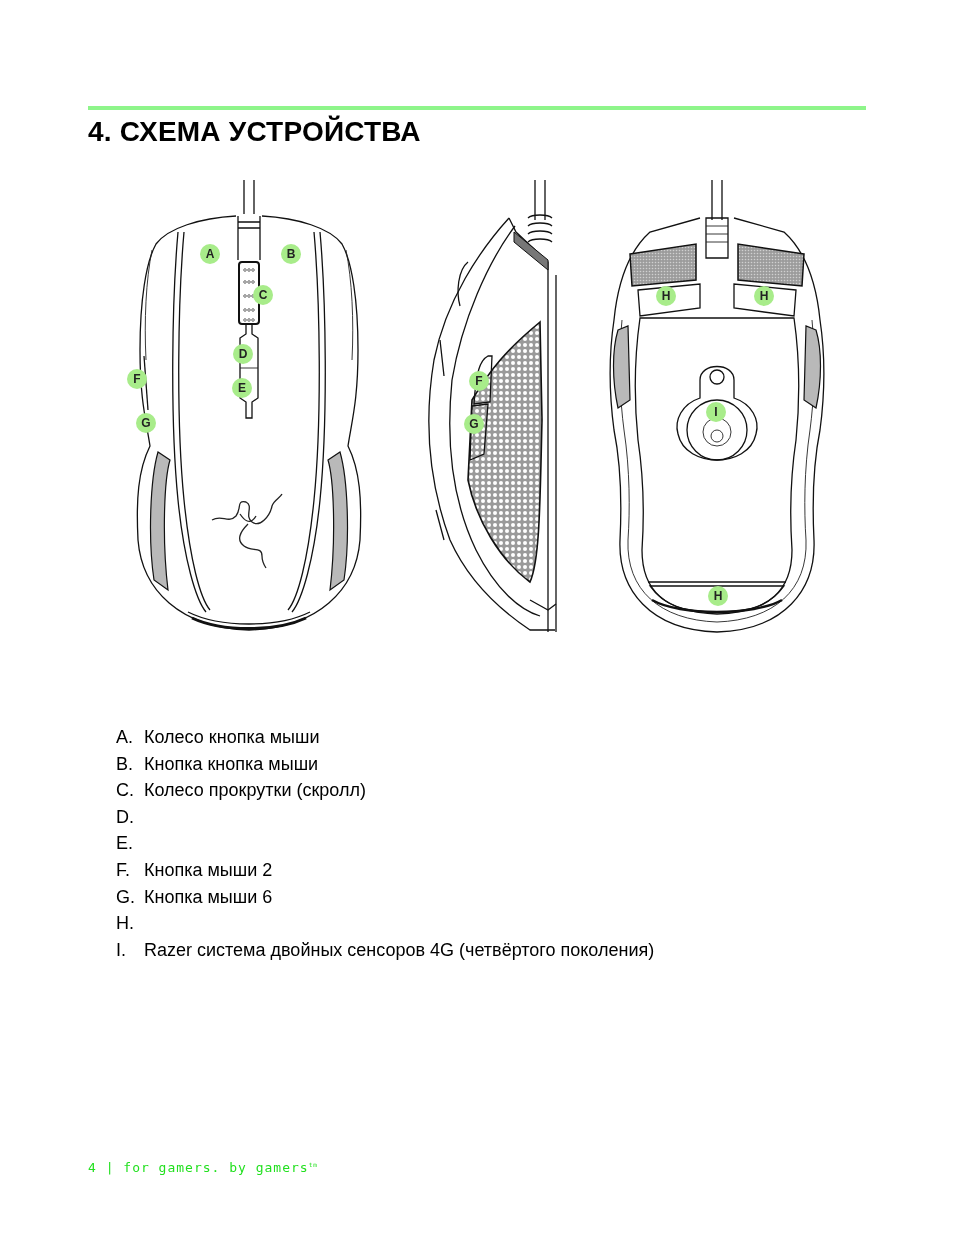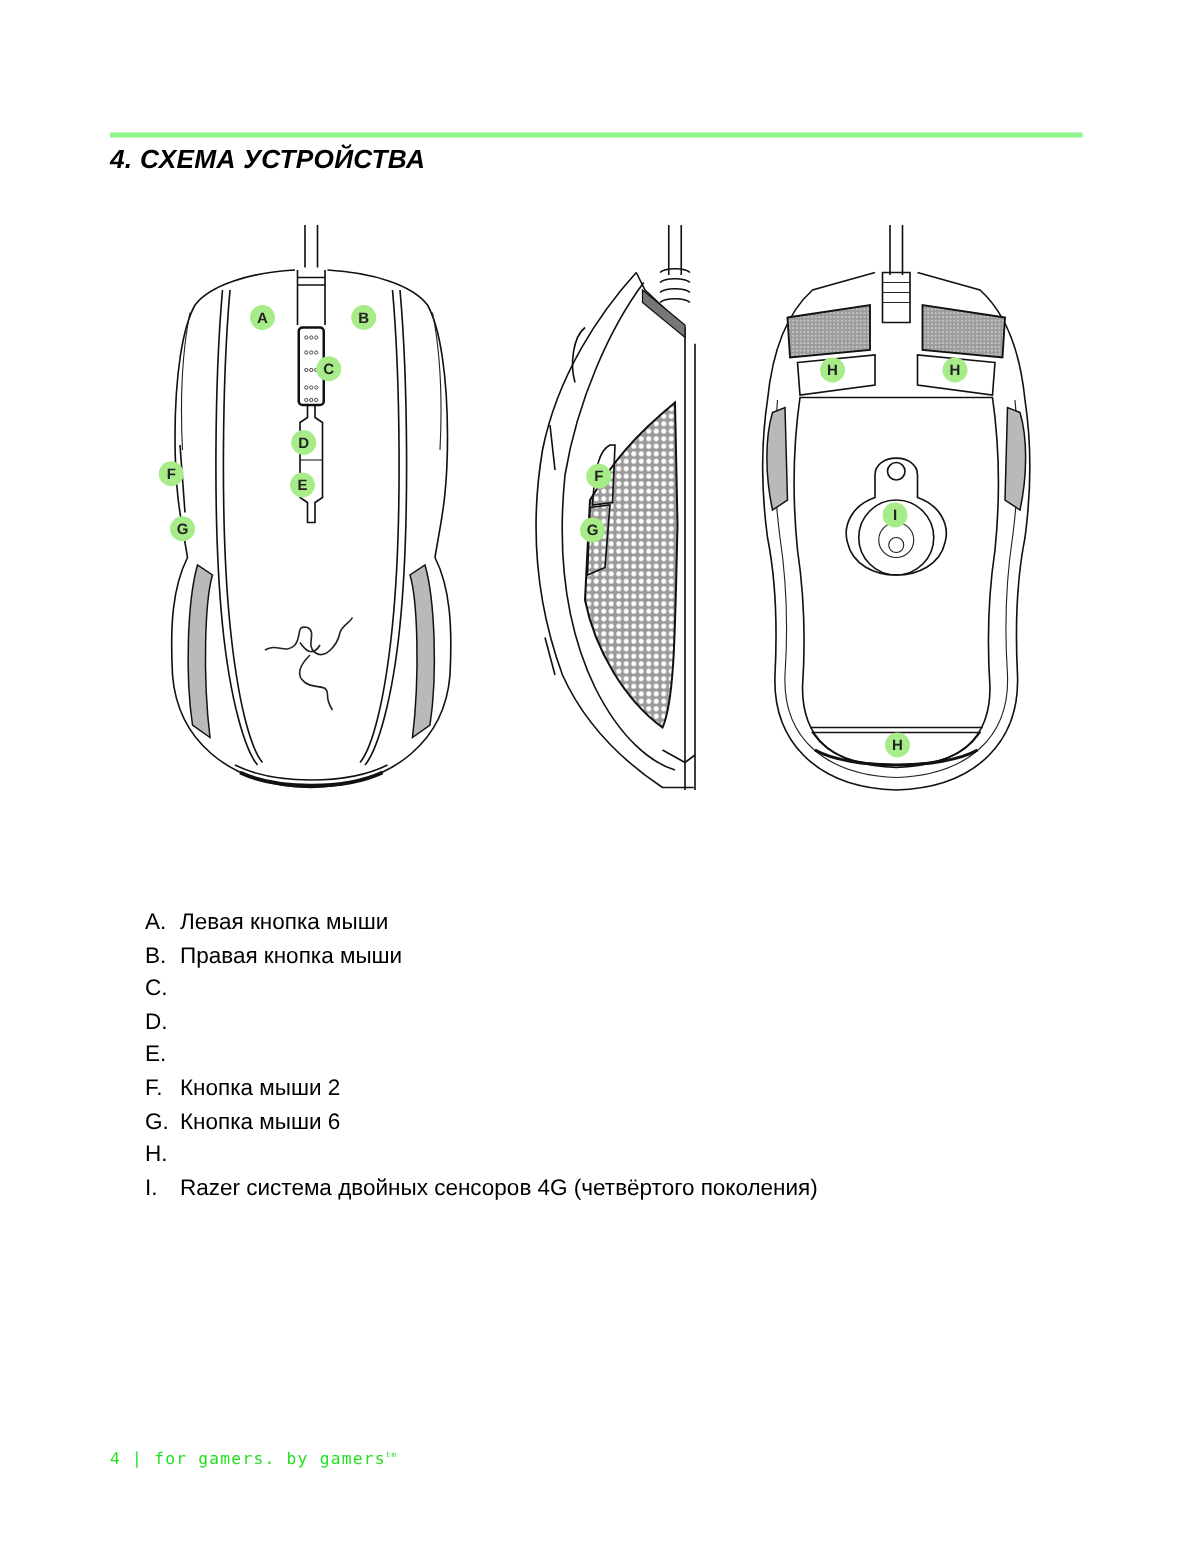--- a/index.html
+++ b/index.html
@@ -1,18 +1,18 @@
 <!DOCTYPE html>
 <html><head>
 <meta charset="utf-8">
 <style>
   html, body { margin: 0; padding: 0; background: #ffffff; }
   body { width: 954px; height: 1235px; position: relative; overflow: hidden; font-family: "Liberation Sans", sans-serif; color: #000; }
   .rule { position: absolute; left: 88px; top: 106px; width: 778px; height: 4px; background: #8ef58a; }
-  .title { position: absolute; left: 88px; top: 116px; font-family: "Liberation Sans", sans-serif; font-weight: bold; font-size: 21px; letter-spacing: 0.2px; font-style: italic; }
+  .title { position: absolute; left: 88px; top: 116px; font-family: "Liberation Sans", sans-serif; font-weight: bold; font-size: 28px; letter-spacing: 0.2px; }
   .diagram { position: absolute; left: 0; top: 0; width: 954px; height: 700px; }
   .legend { position: absolute; left: 116px; top: 724px; margin: 0; padding: 0; list-style: none; font-family: "Liberation Sans", sans-serif; font-size: 18px; line-height: 26.6px; }
   .legend li { display: flex; }
   .legend .key { width: 28px; display: inline-block; }
   .footer { position: absolute; left: 88px; top: 1160px; font-family: "DejaVu Sans Mono", monospace; font-size: 13px; color: #22e01f; letter-spacing: 1px; text-transform: lowercase; }
   .footer sup { font-size: 6px; vertical-align: super; }
   .lbl circle { fill: #a8ec8a; }
   .lbl text { font-family: "Liberation Sans", sans-serif; font-weight: bold; font-size: 12px; fill: #222; text-anchor: middle; dominant-baseline: central; }
   .ln { fill: none; stroke: #111; stroke-width: 1.3; }
   .ln-thin { fill: none; stroke: #222; stroke-width: 0.9; }
@@ -195,28 +195,29 @@
     <g>
         <circle cx="718" cy="596" r="10"></circle>
         <text x="718" y="596">H</text>
       </g>
   </g>
 </svg>
 
 <ul class="legend">
   <li>
       <span class="key">A.</span>
-      <span>Левая кнопка мыши</span>
+      <span>Колесо кнопка мыши</span>
     </li>
   <li>
       <span class="key">B.</span>
-      <span>Правая кнопка мыши</span>
+      <span>Кнопка кнопка мыши</span>
     </li>
   <li>
       <span class="key">C.</span>
+      <span>Колесо прокрутки (скролл)</span>
     </li>
   <li>
       <span class="key">D.</span>
     </li>
   <li>
       <span class="key">E.</span>
     </li>
   <li>
       <span class="key">F.</span>
       <span>Кнопка мыши 2</span>

